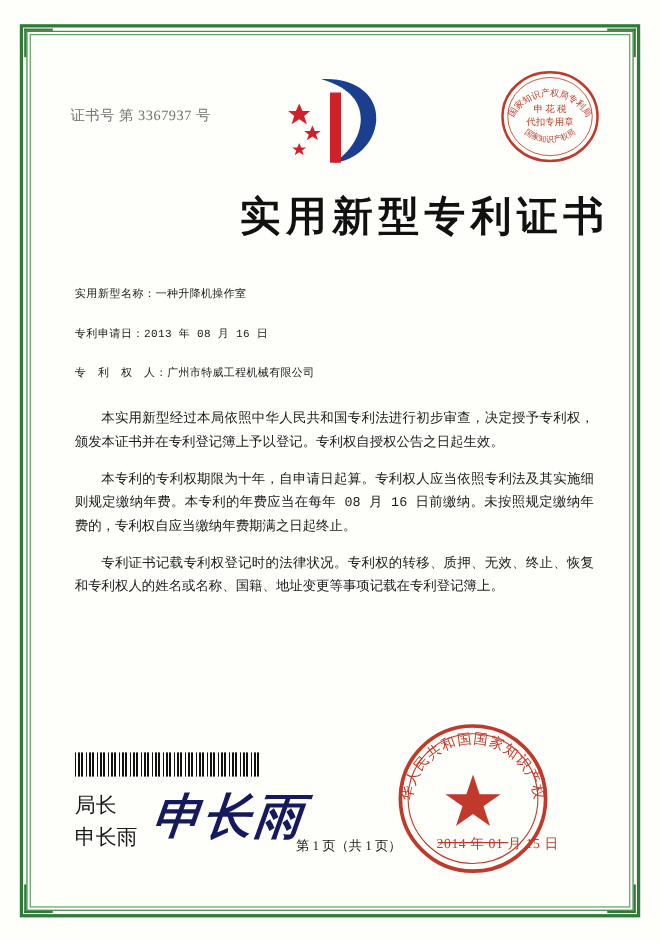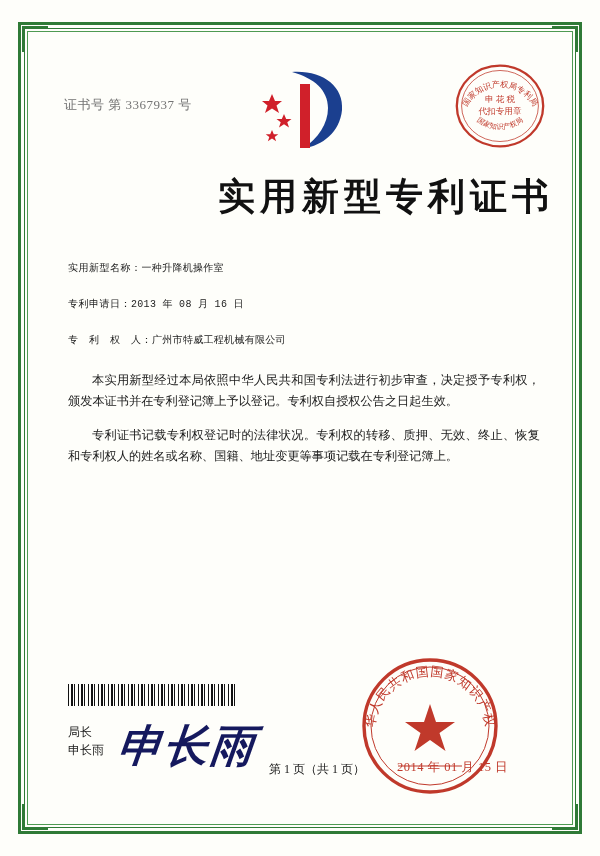--- a/index.html
+++ b/index.html
@@ -155,21 +155,21 @@
         #111 6px, #111 7px, transparent 7px, transparent 10px);
   }
 
   .footer-block {
     position: absolute;
     left: 22px;
     bottom: 34px;
     width: 100%;
   }
   .sign-label {
-    font-size: 12px;
+    font-size: 19px;
     color: #1a1a1a;
     line-height: 1.5;
     display: inline-block;
     vertical-align: top;
     margin-top: 6px;
   }
   .signature {
     display: inline-block;
     font-family: "Liberation Serif", serif;
     font-size: 44px;
@@ -257,20 +257,21 @@
       <div class="field">
         <span class="label">专利申请日：</span><span class="value">2013 年 08 月 16 日</span>
       </div>
       <div class="field">
         <span class="label">专　利　权　人：</span><span class="value">广州市特威工程机械有限公司</span>
       </div>
     </div>
 
     <div class="paragraphs">
       <p class="para">本实用新型经过本局依照中华人民共和国专利法进行初步审查，决定授予专利权，颁发本证书并在专利登记簿上予以登记。专利权自授权公告之日起生效。</p>
+      <p class="para">本专利的专利权期限为十年，自申请日起算。专利权人应当依照专利法及其实施细则规定缴纳年费。本专利的年费应当在每年 08 月 16 日前缴纳。未按照规定缴纳年费的，专利权自应当缴纳年费期满之日起终止。</p>
       <p class="para">专利证书记载专利权登记时的法律状况。专利权的转移、质押、无效、终止、恢复和专利权人的姓名或名称、国籍、地址变更等事项记载在专利登记簿上。</p>
     </div>
 
     <div class="barcode"></div>
 
     <div class="footer-block">
       <div class="sign-label">
         <div>局长</div>
         <div>申长雨</div>
       </div>

